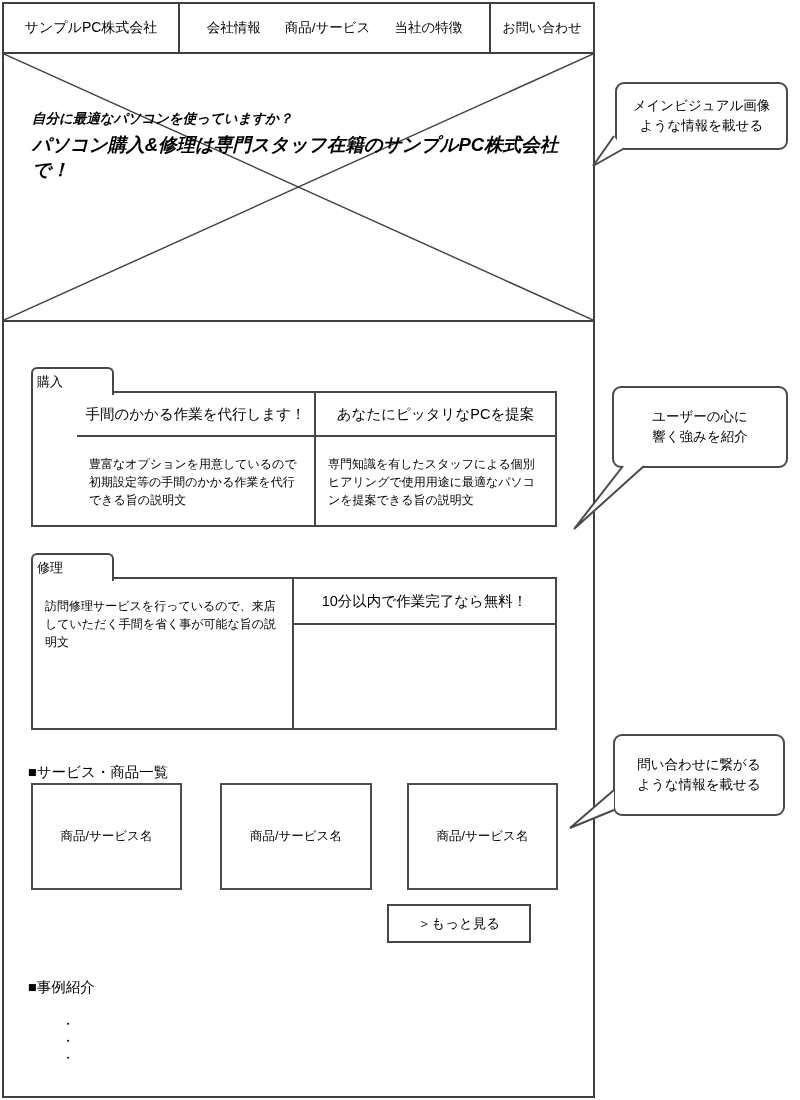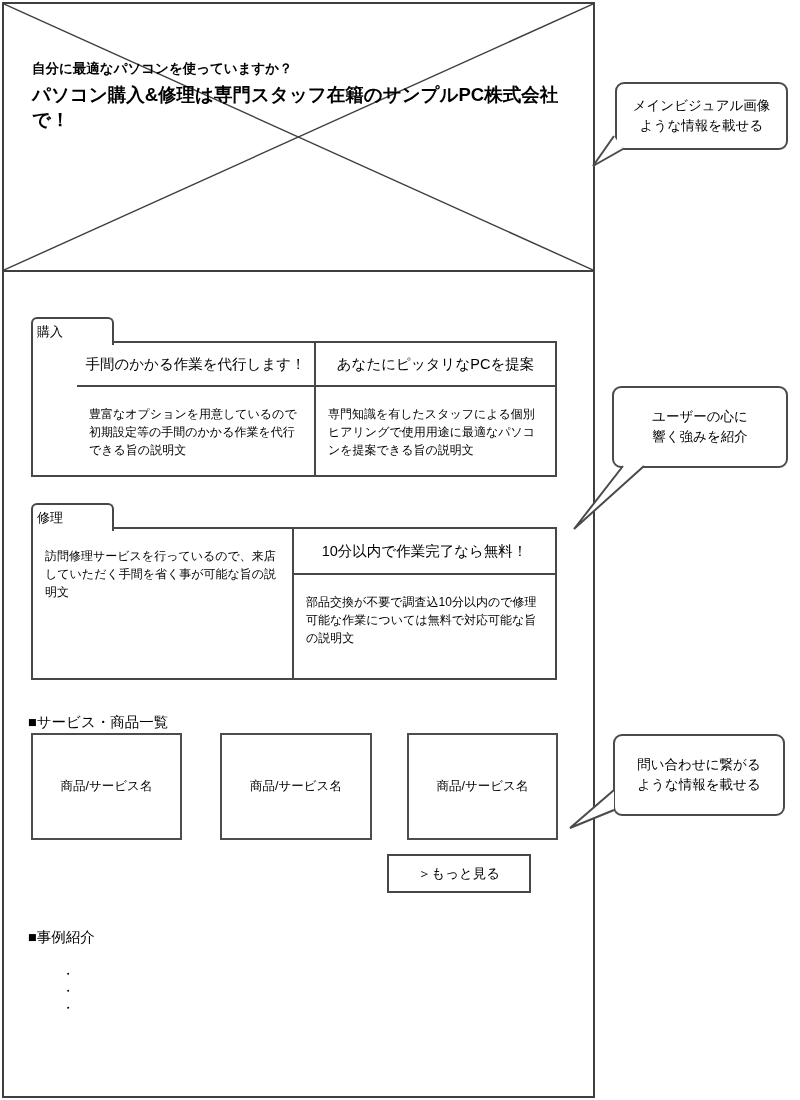--- a/index.html
+++ b/index.html
@@ -16,21 +16,21 @@
   .logo{width:176px;border-right:2px solid #3f3f3f;display:flex;align-items:center;
     justify-content:center;font-size:14px;}
   .nav{flex:1;display:flex;align-items:center;justify-content:center;gap:24px;font-size:13.5px;}
   .nav-item{cursor:pointer;white-space:nowrap;}
   .contact{width:104px;border-left:2px solid #3f3f3f;display:flex;align-items:center;
     justify-content:center;font-size:13px;cursor:pointer;}
 
   
   .hero{position:relative;height:268px;border-bottom:2px solid #3f3f3f;}
   .hero svg{position:absolute;left:0;top:0;width:100%;height:100%;}
-  .catch{position:absolute;left:28px;top:56px;}
+  .catch{position:absolute;left:28px;top:56px;font-style:italic;}
   .catch-sub{font-size:13.5px;font-weight:bold;margin-bottom:4px;}
   .catch-main{font-size:18.5px;font-weight:bold;}
 
   
   .content{position:relative;height:776px;}
 
   .tab{position:absolute;width:83px;height:28px;background:#fff;z-index:2;
     border:2px solid #474747;border-bottom:none;border-radius:6px 6px 0 0;
     font-size:13px;display:flex;align-items:center;padding-left:4px;cursor:pointer;}
   .fbox{position:absolute;left:27px;width:526px;border:2px solid #474747;z-index:1;
@@ -54,20 +54,29 @@
     font-size:13.5px;line-height:1.5;text-align:center;z-index:3;}
   .tails{position:absolute;left:0;top:0;width:800px;height:1100px;z-index:4;pointer-events:none;}
 </style>
 </head>
 <body>
 
 <div class="page">
 
   <div class="column">
 
+    <div class="header">
+      <div class="logo">サンプルPC株式会社</div>
+      <nav class="nav">
+        <span class="nav-item">会社情報</span>
+        <span class="nav-item">商品/サービス</span>
+        <span class="nav-item">当社の特徴</span>
+      </nav>
+      <div class="contact">お問い合わせ</div>
+    </div>
 
     <div class="hero">
       <svg viewBox="0 0 589 264" preserveAspectRatio="none">
         <line x1="0" y1="0" x2="589" y2="264" stroke="#3f3f3f" stroke-width="1.4"></line>
         <line x1="589" y1="0" x2="0" y2="264" stroke="#3f3f3f" stroke-width="1.4"></line>
       </svg>
       <div class="catch">
         <div class="catch-sub">自分に最適なパソコンを使っていますか？</div>
         <div class="catch-main">パソコン購入&amp;修理は専門スタッフ在籍のサンプルPC株式会社で！</div>
       </div>
@@ -87,21 +96,20 @@
         </div>
       </div>
 
       <div class="tab" style="left:27px;top:231px;">修理</div>
       <div class="fbox" style="top:255px;height:153px;grid-template-rows:auto;">
         <div class="fcol first" style="grid-template-rows:46px 1fr;">
           <div class="fbody">訪問修理サービスを行っているので、来店していただく手間を省く事が可能な旨の説明文</div>
         </div>
         <div class="fcol" style="grid-template-rows:46px 1fr;border-radius:31px;">
           <div class="fhead">10分以内で作業完了なら無料！</div>
-          <div class="fbody">部品交換が不要で調査込10分以内ので修理可能な作業については無料で対応可能な旨の説明文</div>
         </div>
       </div>
 
       <div class="sec-heading" style="top:441px;">■サービス・商品一覧</div>
       <div class="card" style="left:27px;top:461px;width:151px;">商品/サービス名</div>
       <div class="card" style="left:216px;top:461px;width:152px;">商品/サービス名</div>
       <div class="card" style="left:403px;top:461px;width:151px;">商品/サービス名</div>
       <div class="more-btn" style="left:383px;top:582px;width:144px;">＞もっと見る</div>
 
       <div class="sec-heading" style="top:656px;">■事例紹介</div>

